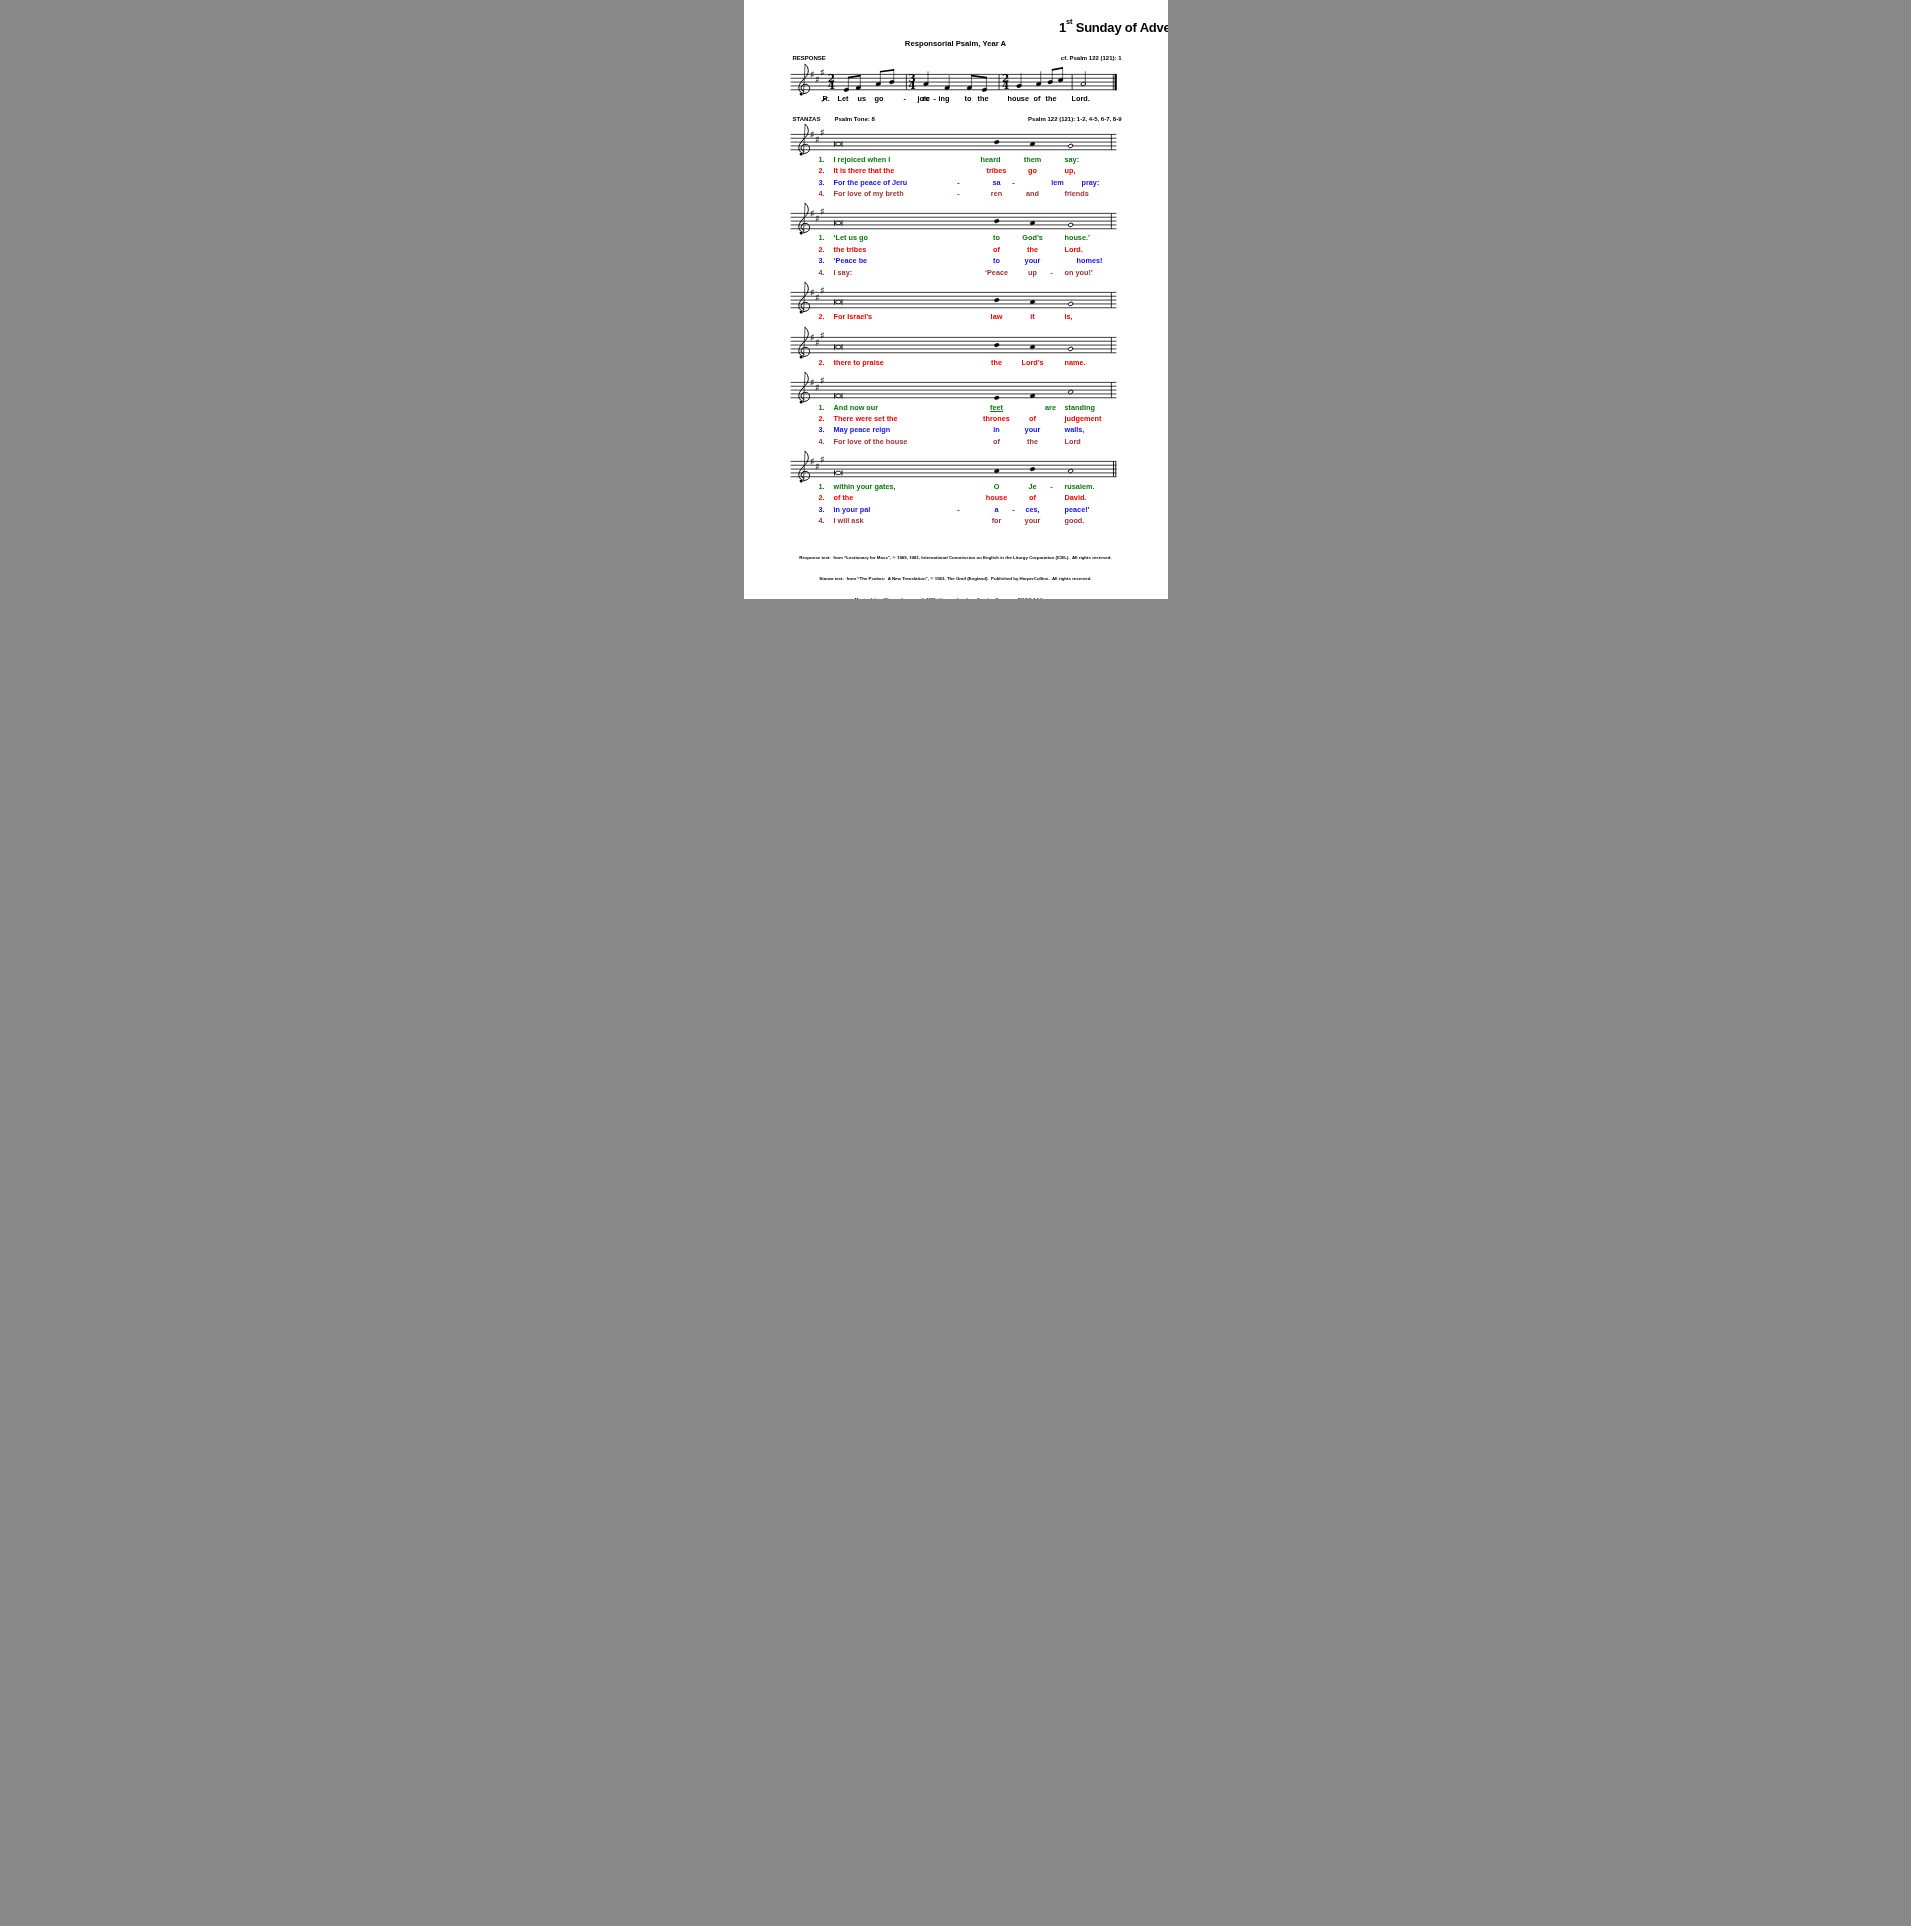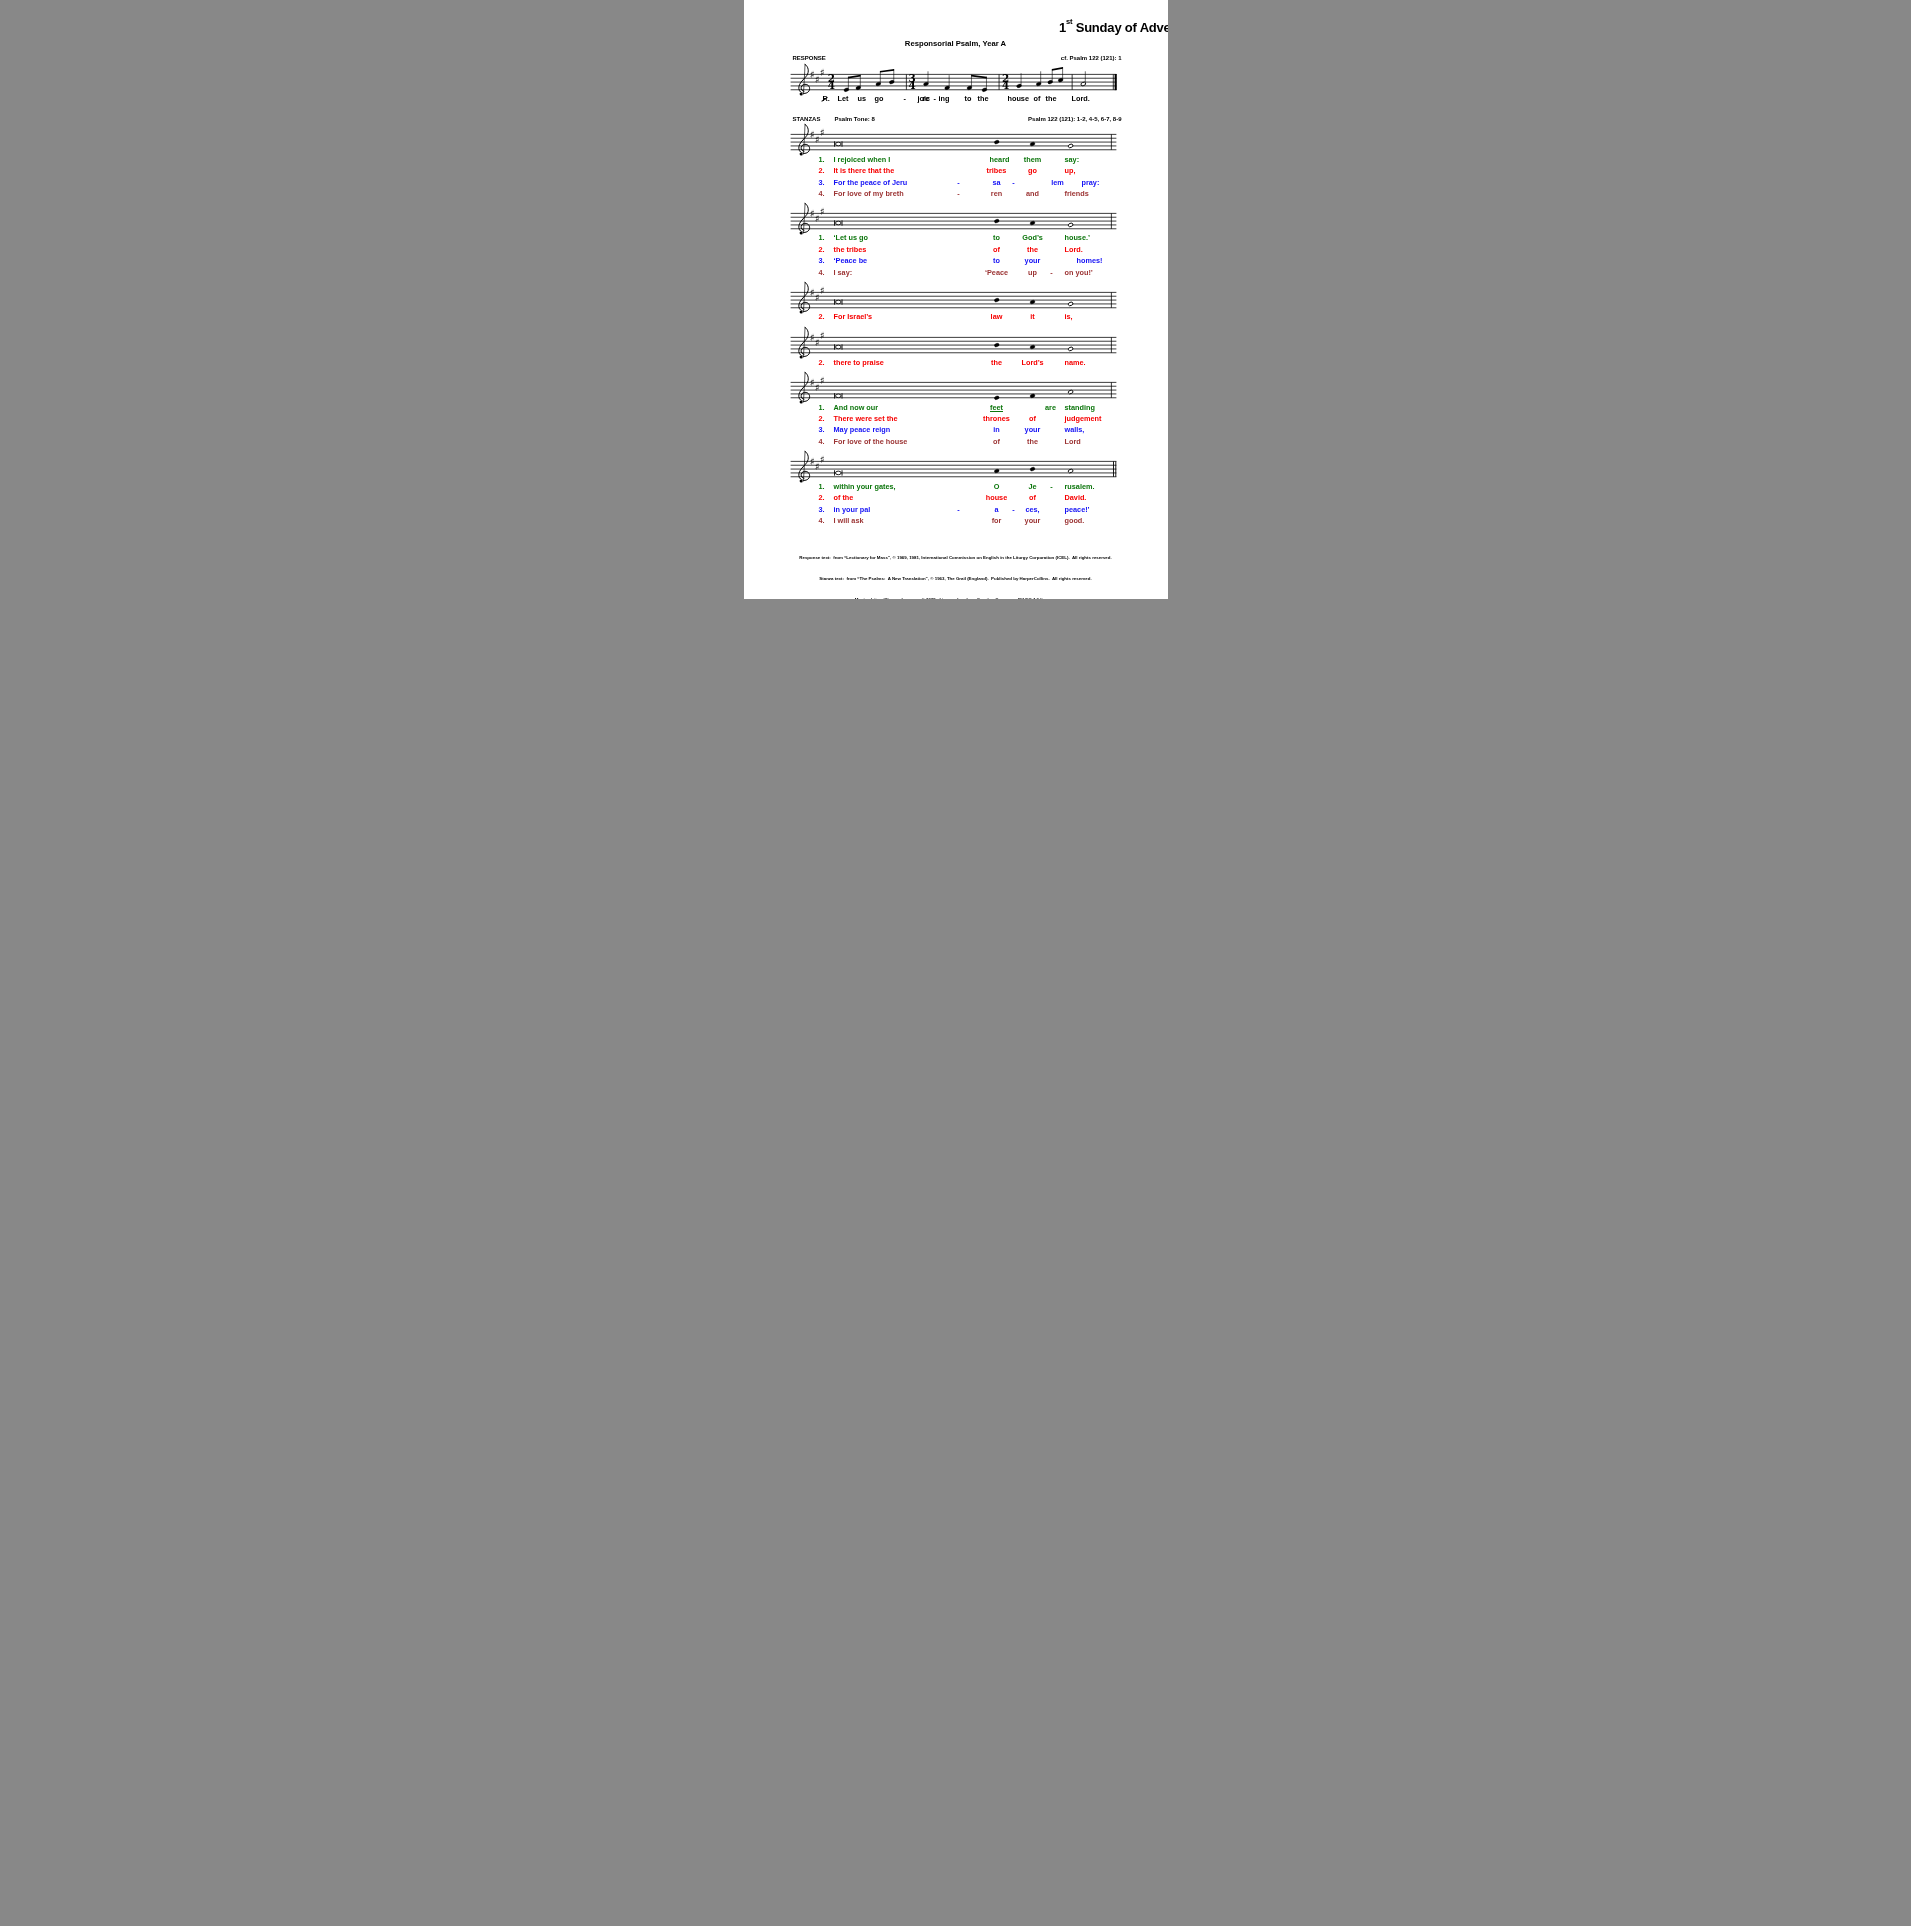--- a/index.html
+++ b/index.html
@@ -252,21 +252,21 @@
       <ellipse cx="656" cy="65" rx="6.4" ry="4.3" fill="#000" stroke="#000" stroke-width="1" transform="rotate(-21 656 65)"></ellipse>
       <ellipse cx="749" cy="60" rx="6.4" ry="4.3" fill="#000" stroke="#000" stroke-width="1" transform="rotate(-21 749 60)"></ellipse>
       <ellipse cx="848" cy="65" rx="6.4" ry="4.3" fill="#fff" stroke="#000" stroke-width="2.3" transform="rotate(-21 848 65)"></ellipse>
       <line x1="959.5" y1="40" x2="959.5" y2="80" stroke="#000" stroke-width="2.3"></line>
       <line x1="965.5" y1="40" x2="965.5" y2="80" stroke="#000" stroke-width="2.3"></line>
     </svg>
     <div id="systems">
       <div class="abs lyr" style="top: 155px; color: rgb(13, 118, 13);">
         <span class="cell-num" style="left: 64px;">1.</span>
         <span style="left: 90px;">I rejoiced when I</span>
-        <span class="cell-c" style="left: 256px;">heard</span>
+        <span class="cell-c" style="left: 247px;">heard</span>
         <span class="cell-c" style="left: 289px;">them</span>
         <span style="left: 321px;">say:</span>
       </div>
       <div class="abs lyr" style="top: 166px; color: rgb(246, 0, 0);">
         <span class="cell-num" style="left: 64px;">2.</span>
         <span style="left: 90px;">It is there that the</span>
         <span class="cell-c" style="left: 253px;">tribes</span>
         <span class="cell-c" style="left: 289px;">go</span>
         <span style="left: 321px;">up,</span>
       </div>

